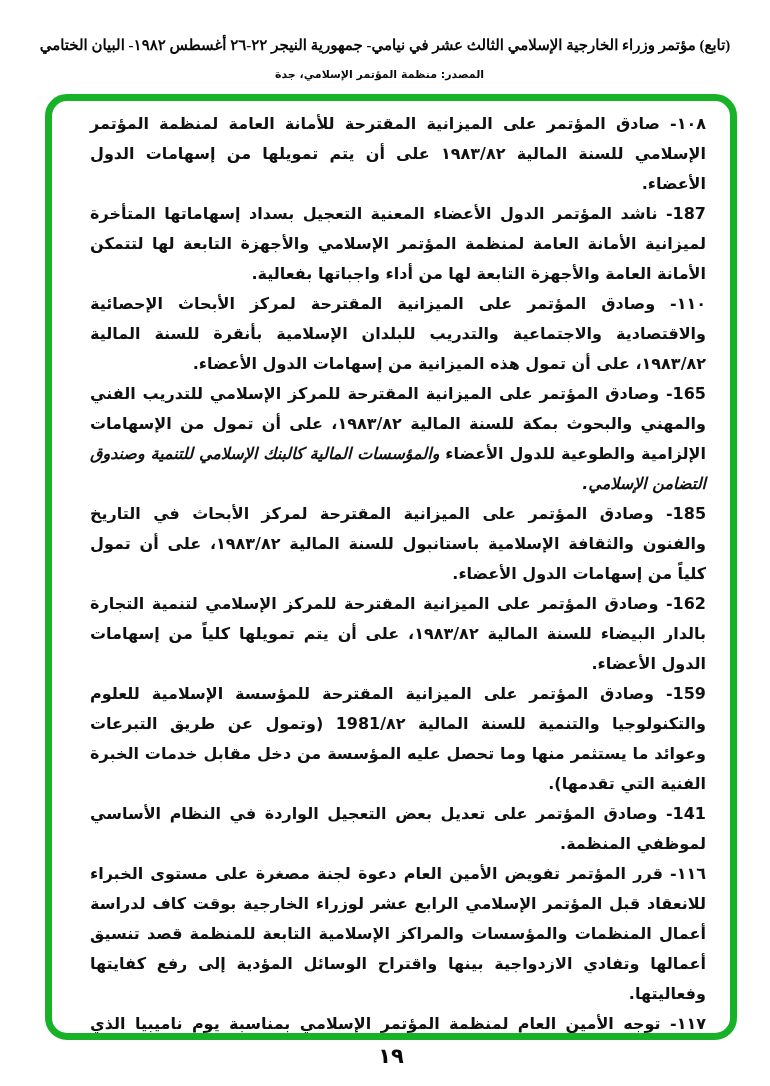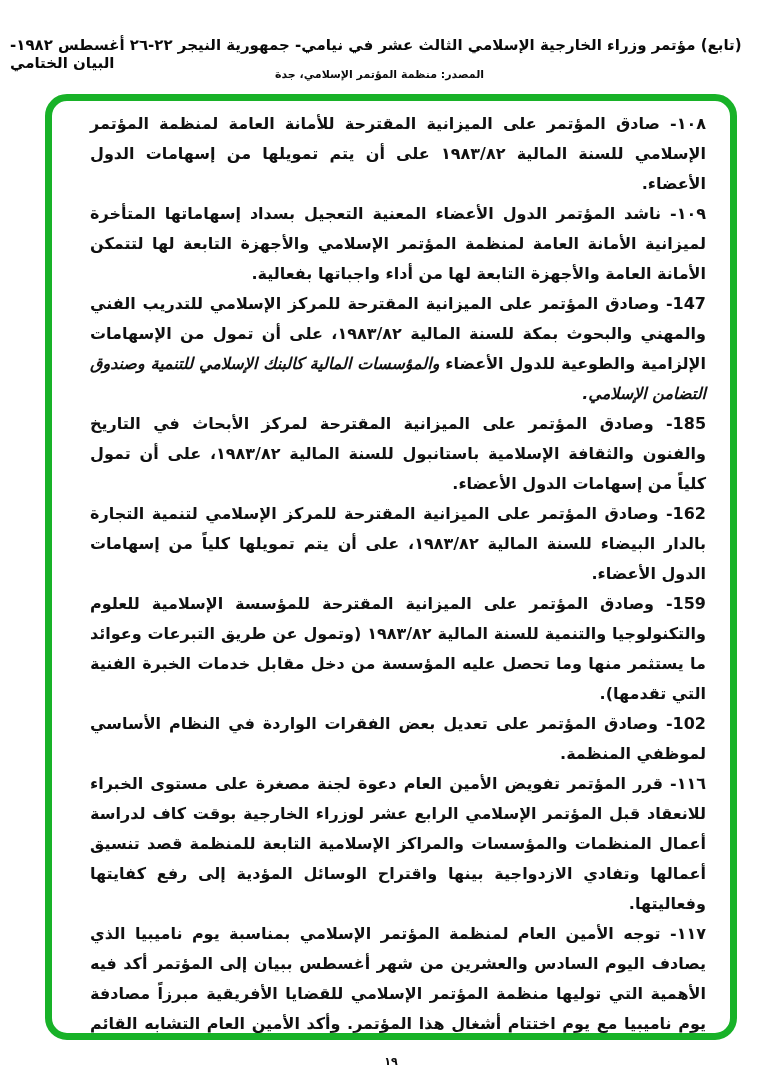--- a/index.html
+++ b/index.html
@@ -2,23 +2,24 @@
 <html lang="ar"><head>
 <meta charset="utf-8">
 <style>
   * { margin: 0; padding: 0; box-sizing: border-box; }
   html, body { width: 770px; height: 1086px; background: #ffffff; }
   body { font-family: "DejaVu Sans", sans-serif; color: #0d0d0d; }
   .page { position: relative; width: 770px; height: 1086px; background: #ffffff; overflow: hidden; }
 
   .header-title {
     position: absolute; top: 36px; right: 10px; left: 10px;
-    direction: rtl; text-align: left;
+    direction: rtl; text-align: center;
     font-size: 15px; font-weight: 700; letter-spacing: 0;
     color: #0a0a0a;
+    font-family: Liberation Serif, serif;
   }
   .source-line {
     position: absolute; top: 68px; right: 21px; left: 10px;
     direction: rtl; text-align: center;
     font-size: 11px; font-weight: 700; color: #0a0a0a;
   }
 
   .communique-box {
     position: absolute; top: 94px; left: 45px;
     width: 692px; height: 946px;
@@ -37,48 +38,49 @@
     font-weight: 700;
     color: #111111;
   }
   .paragraph { margin: 0; }
   .para-number { white-space: nowrap; }
   .italic-seg { font-style: italic; font-weight: 600; }
 
   .page-number {
     position: absolute; bottom: 18px; left: 0; right: 0;
     text-align: center; direction: rtl;
-    font-size: 11px; font-weight: 700; color: #0a0a0a; padding-left: 12px;
+    font-size: 21px; font-weight: 700; color: #0a0a0a; padding-left: 12px;
   }
 </style>
 </head>
 <body>
 
 <div class="page">
 
   <div class="header-title">(تابع) مؤتمر وزراء الخارجية الإسلامي الثالث عشر في نيامي- جمهورية النيجر ٢٢-٢٦ أغسطس ١٩٨٢- البيان الختامي</div>
   <div class="source-line">المصدر: منظمة المؤتمر الإسلامي، جدة</div>
 
   <div class="communique-box" style="border-color: rgb(24, 178, 40);">
     <div class="body-text">
 
       <p class="paragraph"><span class="para-number">١٠٨-</span> <span>صادق المؤتمر على الميزانية المقترحة للأمانة العامة لمنظمة المؤتمر الإسلامي للسنة المالية ١٩٨٣/٨٢ على أن يتم تمويلها من إسهامات الدول الأعضاء.</span><span class="italic-seg"></span><span></span></p>
 
-      <p class="paragraph"><span class="para-number">١٠٩-</span> <span>ناشد المؤتمر الدول الأعضاء المعنية التعجيل بسداد إسهاماتها المتأخرة لميزانية الأمانة العامة لمنظمة المؤتمر الإسلامي والأجهزة التابعة لها لتتمكن الأمانة العامة والأجهزة التابعة لها من أداء واجباتها بفعالية.</span><span class="italic-seg"></span><span></span></p>
+      <p class="paragraph"><span class="para-number">187-</span> <span>ناشد المؤتمر الدول الأعضاء المعنية التعجيل بسداد إسهاماتها المتأخرة لميزانية الأمانة العامة لمنظمة المؤتمر الإسلامي والأجهزة التابعة لها لتتمكن الأمانة العامة والأجهزة التابعة لها من أداء واجباتها بفعالية.</span><span class="italic-seg"></span><span></span></p>
 
+      <p class="paragraph"><span class="para-number">١١٠-</span> <span>وصادق المؤتمر على الميزانية المقترحة لمركز الأبحاث الإحصائية والاقتصادية والاجتماعية والتدريب للبلدان الإسلامية بأنقرة للسنة المالية ١٩٨٣/٨٢، على أن تمول هذه الميزانية من إسهامات الدول الأعضاء.</span><span class="italic-seg"></span><span></span></p>
 
-      <p class="paragraph"><span class="para-number">147-</span> <span>وصادق المؤتمر على الميزانية المقترحة للمركز الإسلامي للتدريب الفني والمهني والبحوث بمكة للسنة المالية ١٩٨٣/٨٢، على أن تمول من الإسهامات الإلزامية والطوعية للدول الأعضاء</span> <span class="italic-seg">والمؤسسات المالية كالبنك الإسلامي للتنمية وصندوق التضامن الإسلامي.</span><span></span></p>
+      <p class="paragraph"><span class="para-number">165-</span> <span>وصادق المؤتمر على الميزانية المقترحة للمركز الإسلامي للتدريب الفني والمهني والبحوث بمكة للسنة المالية ١٩٨٣/٨٢، على أن تمول من الإسهامات الإلزامية والطوعية للدول الأعضاء</span> <span class="italic-seg">والمؤسسات المالية كالبنك الإسلامي للتنمية وصندوق التضامن الإسلامي.</span><span></span></p>
 
       <p class="paragraph"><span class="para-number">185-</span> <span>وصادق المؤتمر على الميزانية المقترحة لمركز الأبحاث في التاريخ والفنون والثقافة الإسلامية باستانبول للسنة المالية ١٩٨٣/٨٢، على أن تمول كلياً من إسهامات الدول الأعضاء.</span><span class="italic-seg"></span><span></span></p>
 
       <p class="paragraph"><span class="para-number">162-</span> <span>وصادق المؤتمر على الميزانية المقترحة للمركز الإسلامي لتنمية التجارة بالدار البيضاء للسنة المالية ١٩٨٣/٨٢، على أن يتم تمويلها كلياً من إسهامات الدول الأعضاء.</span><span class="italic-seg"></span><span></span></p>
 
-      <p class="paragraph"><span class="para-number">159-</span> <span>وصادق المؤتمر على الميزانية المقترحة للمؤسسة الإسلامية للعلوم والتكنولوجيا والتنمية للسنة المالية ١٩٨٣/٨٢ (وتمول عن طريق التبرعات وعوائد ما يستثمر منها وما تحصل عليه المؤسسة من دخل مقابل خدمات الخبرة الفنية التي تقدمها).</span><span class="italic-seg"></span><span></span></p>
+      <p class="paragraph"><span class="para-number">159-</span> <span>وصادق المؤتمر على الميزانية المقترحة للمؤسسة الإسلامية للعلوم والتكنولوجيا والتنمية للسنة المالية 1981/٨٢ (وتمول عن طريق التبرعات وعوائد ما يستثمر منها وما تحصل عليه المؤسسة من دخل مقابل خدمات الخبرة الفنية التي تقدمها).</span><span class="italic-seg"></span><span></span></p>
 
-      <p class="paragraph"><span class="para-number">102-</span> <span>وصادق المؤتمر على تعديل بعض الفقرات الواردة في النظام الأساسي لموظفي المنظمة.</span><span class="italic-seg"></span><span></span></p>
+      <p class="paragraph"><span class="para-number">141-</span> <span>وصادق المؤتمر على تعديل بعض التعجيل الواردة في النظام الأساسي لموظفي المنظمة.</span><span class="italic-seg"></span><span></span></p>
 
       <p class="paragraph"><span class="para-number">١١٦-</span> <span>قرر المؤتمر تفويض الأمين العام دعوة لجنة مصغرة على مستوى الخبراء للانعقاد قبل المؤتمر الإسلامي الرابع عشر لوزراء الخارجية بوقت كاف لدراسة أعمال المنظمات والمؤسسات والمراكز الإسلامية التابعة للمنظمة قصد تنسيق أعمالها وتفادي الازدواجية بينها واقتراح الوسائل المؤدية إلى رفع كفايتها وفعاليتها.</span><span class="italic-seg"></span><span></span></p>
 
       <p class="paragraph"><span class="para-number">١١٧-</span> <span>توجه الأمين العام لمنظمة المؤتمر الإسلامي بمناسبة يوم ناميبيا الذي يصادف اليوم السادس والعشرين من شهر أغسطس ببيان إلى المؤتمر أكد فيه الأهمية التي توليها منظمة المؤتمر الإسلامي للقضايا الأفريقية مبرزاً مصادفة يوم ناميبيا مع يوم اختتام أشغال هذا المؤتمر. وأكد الأمين العام التشابه القائم بين نضال الأشقاء في جنوبي أفريقيا وفي فلسطين المحتلة. كما أكد على تشابه الأهداف للكيان الصهيوني والكيان العنصري في جنوب أفريقيا، الذي يتصدى لهما الشعبان الفلسطيني والناميبي.</span><span class="italic-seg"></span><span></span></p>
 
     </div>
   </div>
 
   <div class="page-number">١٩</div>
 

